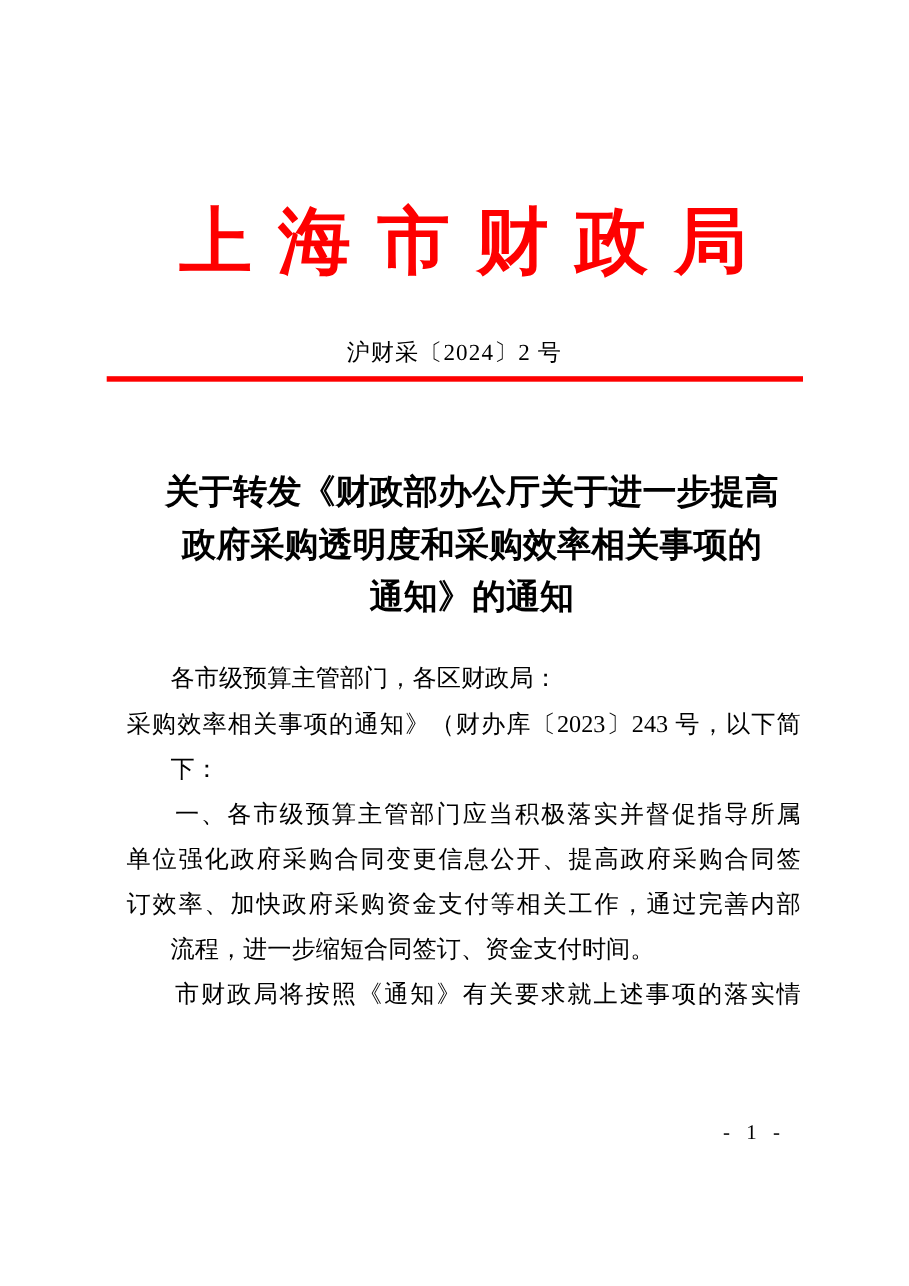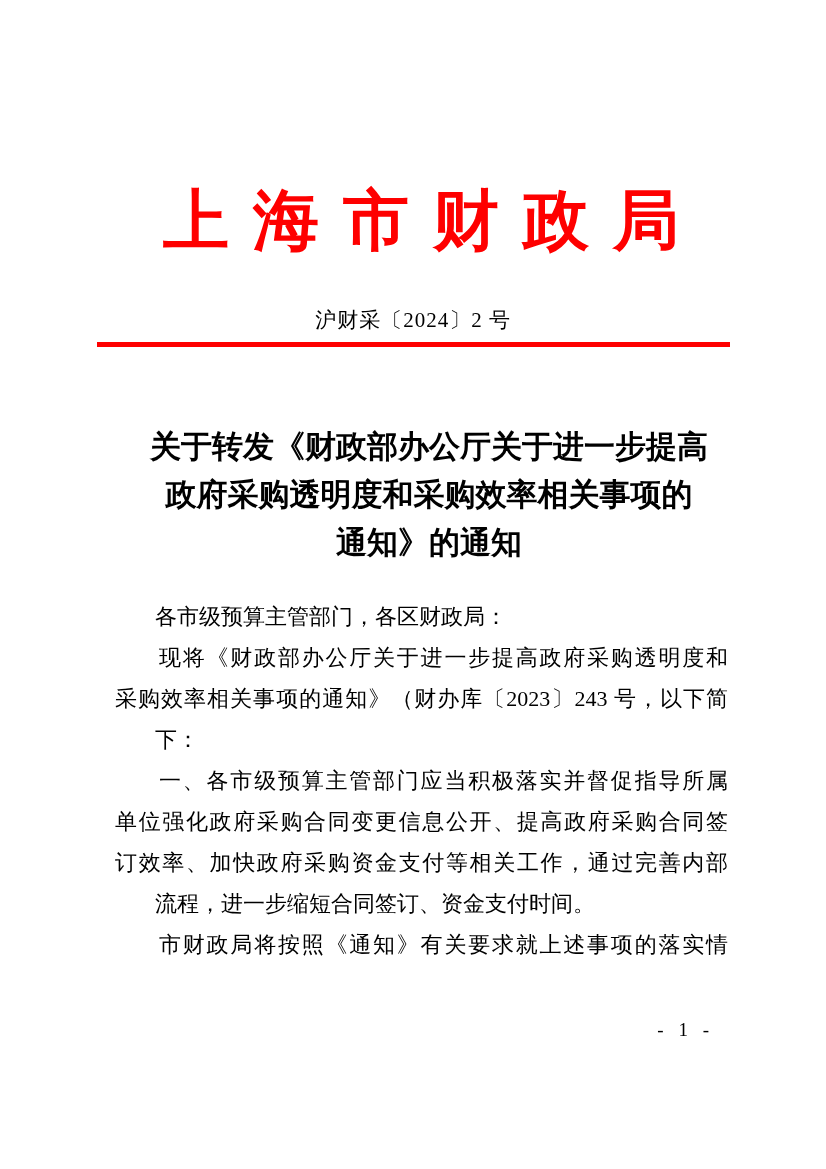--- a/index.html
+++ b/index.html
@@ -111,21 +111,20 @@
   <div class="red-rule"></div>
 
   <div class="doc-title">
       <div class="title-line">关于转发《财政部办公厅关于进一步提高</div>
       <div class="title-line">政府采购透明度和采购效率相关事项的</div>
       <div class="title-line">通知》的通知</div>
     </div>
 
   <div class="body-text">
       <div class="body-line short">各市级预算主管部门，各区财政局：</div>
-      <div class="body-line indent">现将《财政部办公厅关于进一步提高政府采购透明度和</div>
       <div class="body-line">采购效率相关事项的通知》（财办库〔2023〕243 号，以下简</div>
       <div class="body-line short">下：</div>
       <div class="body-line indent">一、各市级预算主管部门应当积极落实并督促指导所属</div>
       <div class="body-line">单位强化政府采购合同变更信息公开、提高政府采购合同签</div>
       <div class="body-line">订效率、加快政府采购资金支付等相关工作，通过完善内部</div>
       <div class="body-line short">流程，进一步缩短合同签订、资金支付时间。</div>
       <div class="body-line indent">市财政局将按照《通知》有关要求就上述事项的落实情</div>
     </div>
 
   <div class="page-number">- 1 -</div>

